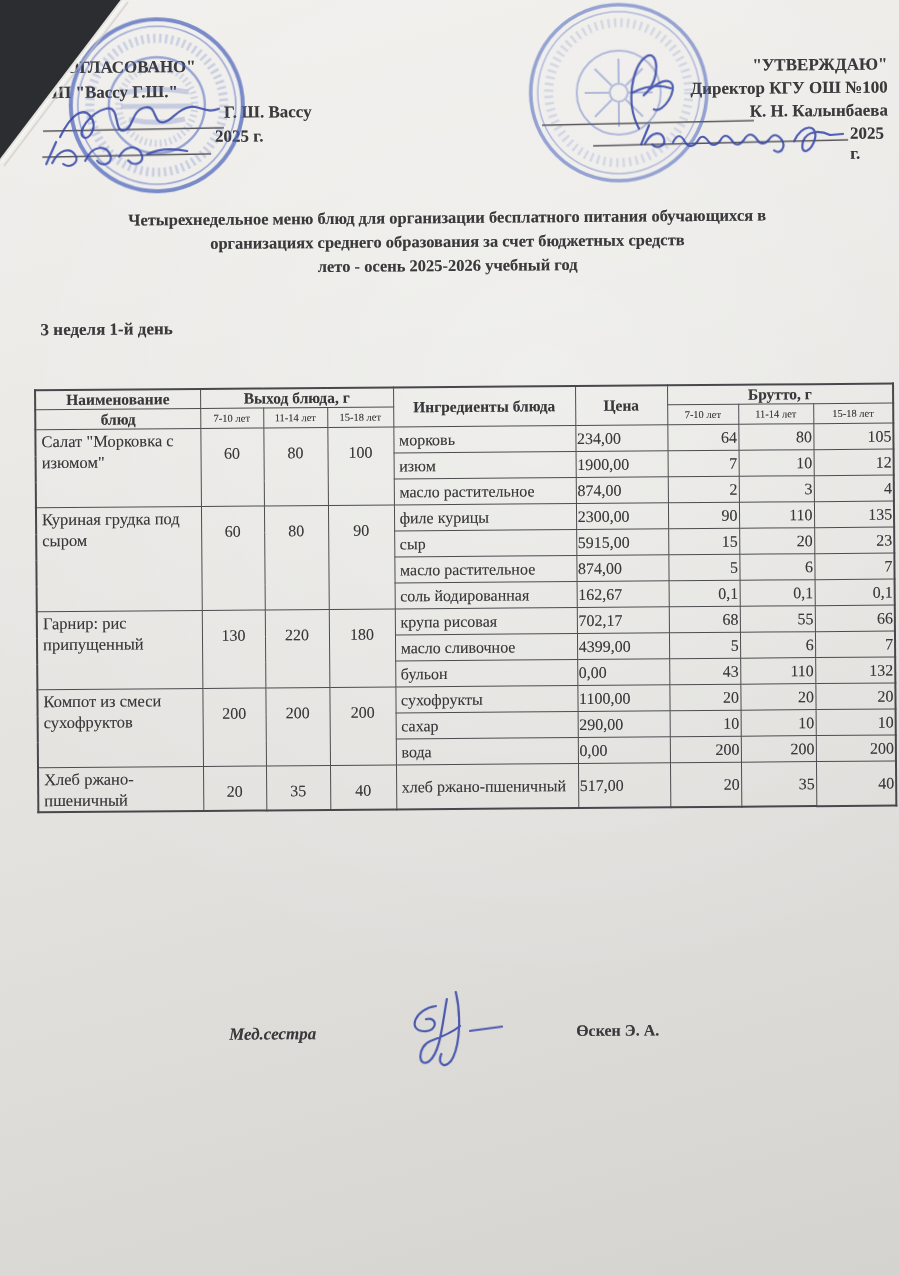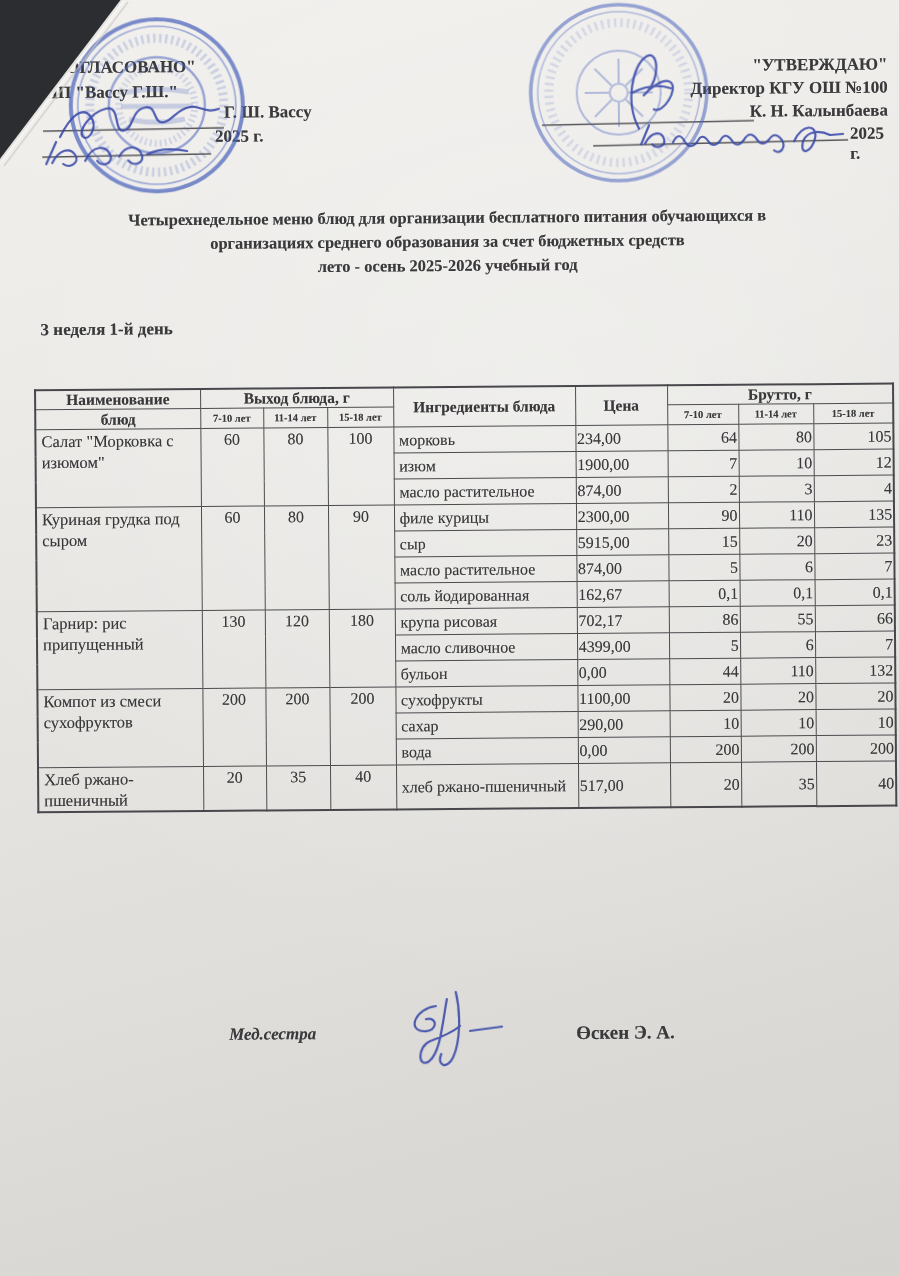--- a/index.html
+++ b/index.html
@@ -31,31 +31,31 @@
   .section { left:42px; top:317px; font-size:17px; font-weight:bold; }
 
   table.menu {
     position:absolute; left:35px; top:386px; width:858px;
     border-collapse:collapse; table-layout:fixed;
     font-size:16px; color:#39393b;
   }
   .menu th,.menu td { border:1.6px solid #4d4d50; }
   .menu { border:2.4px solid #48484c; }
   th.h   { font-size:15.5px; font-weight:bold; padding:0 2px; height:19px; }
-  th.age { font-size:10.5px; font-weight:bold; padding:0; height:20px; }
+  th.age { font-size:10.5px; font-weight:normal; padding:0; height:20px; }
   .menu tbody tr { height:26px; }
   .menu tbody tr.tall { height:44px; }
   td.c-name  { text-align:left; vertical-align:top; padding:1px 3px 0 5px; line-height:21px; font-size:16.5px; }
-  td.c-out   { text-align:center; vertical-align:top; padding-top:2px; }
+  td.c-out   { text-align:center; vertical-align:top; padding-top:16px; }
   td.c-ing   { text-align:left; padding:0 3px 0 5px; line-height:20px; }
   td.c-price { }
   td.c-br    { text-align:right; }
 
   .foot-role { left:225px; top:1023px; font-size:17px; font-weight:bold;font-style:italic; }
-  .foot-name { left:572px; top:1023px; font-size:19px; font-weight:bold; }
+  .foot-name { left:572px; top:1023px; font-size:16px; font-weight:bold; }
 
   svg.ink { position:absolute; left:0; top:0; pointer-events:none; filter:blur(.35px); }
   .stamp  { stroke:var(--stamp-blue,#4c64bd); fill:none; }
   .sig    { stroke:var(--ink-blue,#3848a8); fill:none; stroke-width:2.2; stroke-linecap:round; stroke-linejoin:round; opacity:.88; }
   .uline  { stroke:#3f3f42; stroke-width:1.5; opacity:.85; }
   svg.corner { position:absolute; left:0; top:0; z-index:5; }
 </style>
 </head>
 <body>
 
@@ -168,39 +168,39 @@
           <tr>
             <td class="c-ing">соль йодированная</td>
             <td class="c-price">162,67</td>
             <td class="c-br">0,1</td>
             <td class="c-br">0,1</td>
             <td class="c-br">0,1</td>
           </tr>
           <tr>
             <td class="c-name" rowspan="3">Гарнир: рис припущенный</td>
             <td class="c-out" rowspan="3">130</td>
-            <td class="c-out" rowspan="3">120</td>
+            <td class="c-out" rowspan="3">220</td>
             <td class="c-out" rowspan="3">180</td>
             <td class="c-ing">крупа рисовая</td>
             <td class="c-price">702,17</td>
-            <td class="c-br">86</td>
+            <td class="c-br">68</td>
             <td class="c-br">55</td>
             <td class="c-br">66</td>
           </tr>
           <tr>
             <td class="c-ing">масло сливочное</td>
             <td class="c-price">4399,00</td>
             <td class="c-br">5</td>
             <td class="c-br">6</td>
             <td class="c-br">7</td>
           </tr>
           <tr>
             <td class="c-ing">бульон</td>
             <td class="c-price">0,00</td>
-            <td class="c-br">44</td>
+            <td class="c-br">43</td>
             <td class="c-br">110</td>
             <td class="c-br">132</td>
           </tr>
           <tr>
             <td class="c-name" rowspan="3">Компот из смеси сухофруктов</td>
             <td class="c-out" rowspan="3">200</td>
             <td class="c-out" rowspan="3">200</td>
             <td class="c-out" rowspan="3">200</td>
             <td class="c-ing">сухофрукты</td>
             <td class="c-price">1100,00</td>

